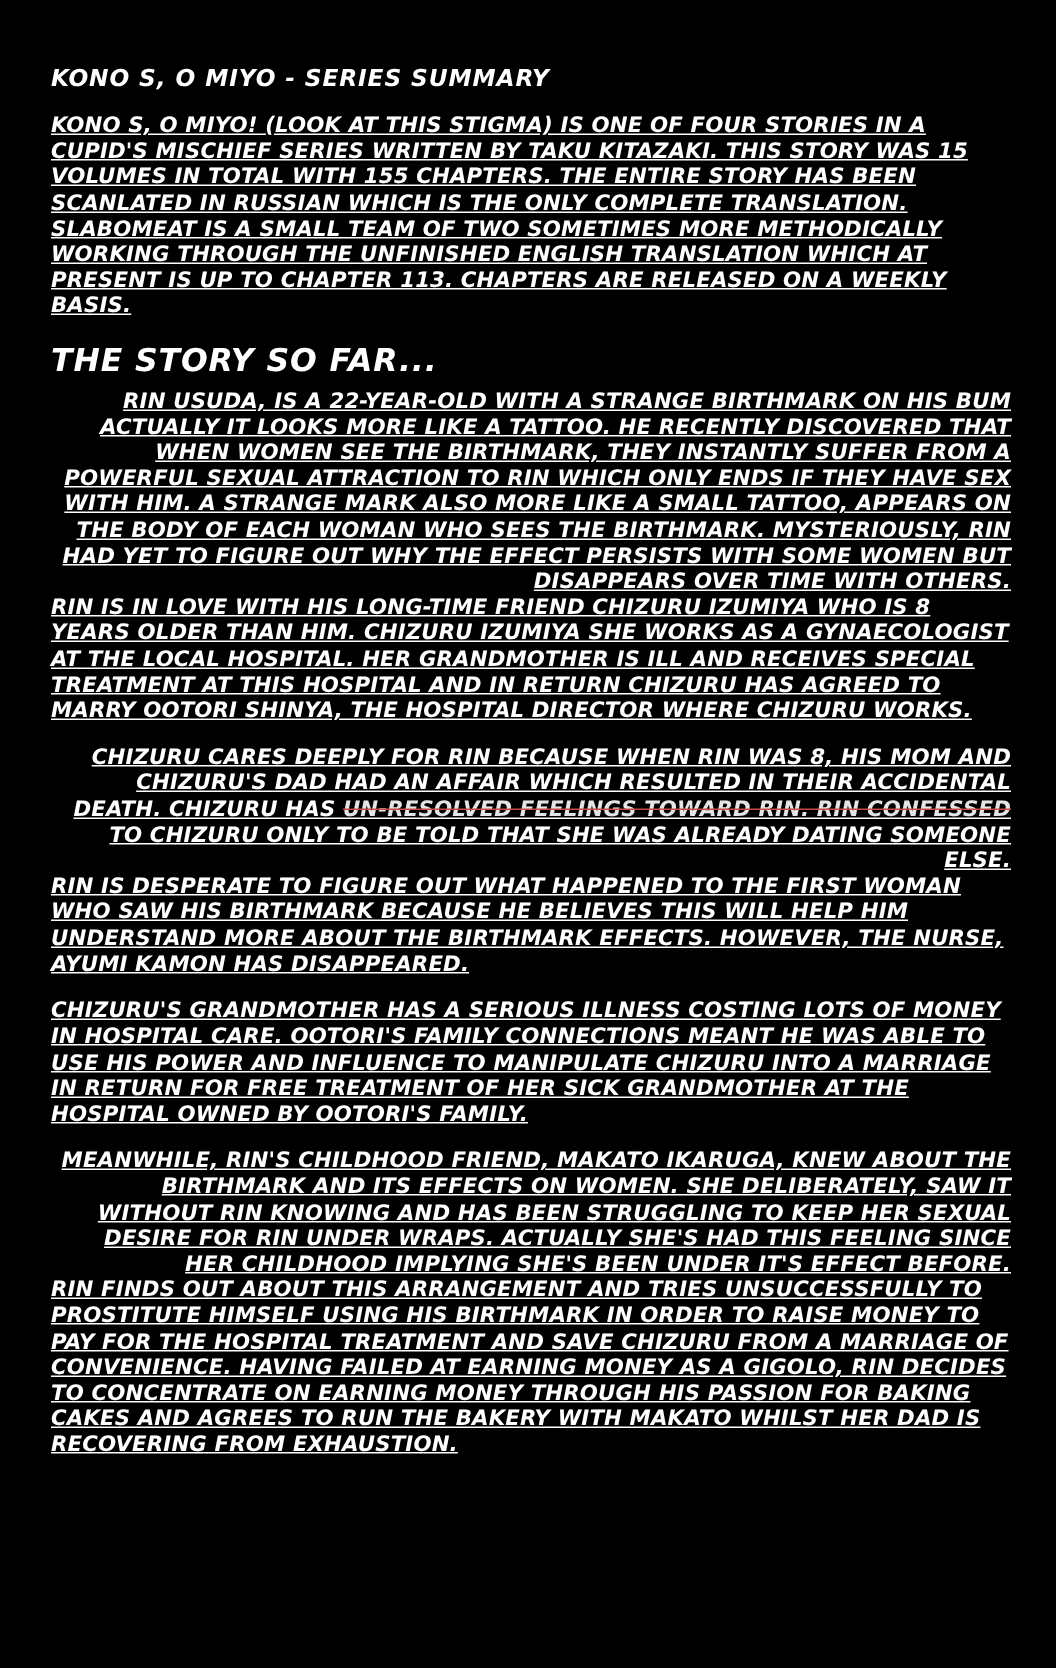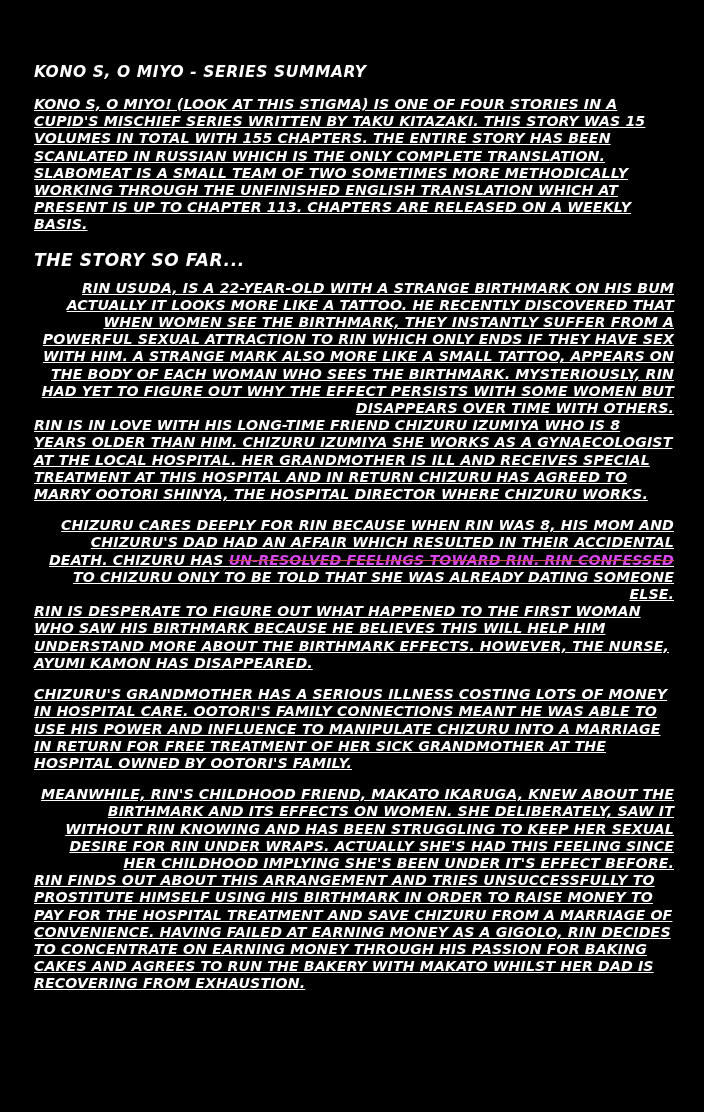--- a/index.html
+++ b/index.html
@@ -12,57 +12,57 @@
     height: 1112px;
     overflow: hidden;
     font-family: "DejaVu Sans", sans-serif;
   }
   .page {
     position: relative;
     width: 704px;
     height: 1112px;
     background: #000000;
     box-sizing: border-box;
-    padding: 62px 30px 20px 34px;
+    padding: 42px 30px 20px 34px;
   }
   .doc {
     color: #ffffff;
     font-style: italic;
     font-weight: bold;
     font-family: "DejaVu Sans", sans-serif;
     letter-spacing: 0.2px;
   }
   .title {
     font-size: 15.5px;
     line-height: 20px;
     text-transform: uppercase;
     margin: 0 0 14px 0;
     letter-spacing: 0.6px;
   }
   .heading {
-    font-size: 17px;
+    font-size: 21px;
     line-height: 20px;
     text-transform: uppercase;
     margin: 16px 0 10px 0;
     letter-spacing: 0.6px;
   }
   .para {
     font-size: 14.2px;
     line-height: 17.2px;
     text-transform: uppercase;
     margin: 0 0 14px 0;
     letter-spacing: 0.1px;
     text-decoration: underline;
   }
   .para.tight {
     margin-bottom: 0;
     text-align: right;
   }
   .strike {
-    color: #d946ef;
+    color: #e5e5e5;
     text-decoration: line-through;
     text-decoration-color: #c94a45;
   }
 </style>
 </head>
 <body>
 
 <div class="page">
   <div class="doc">
 

